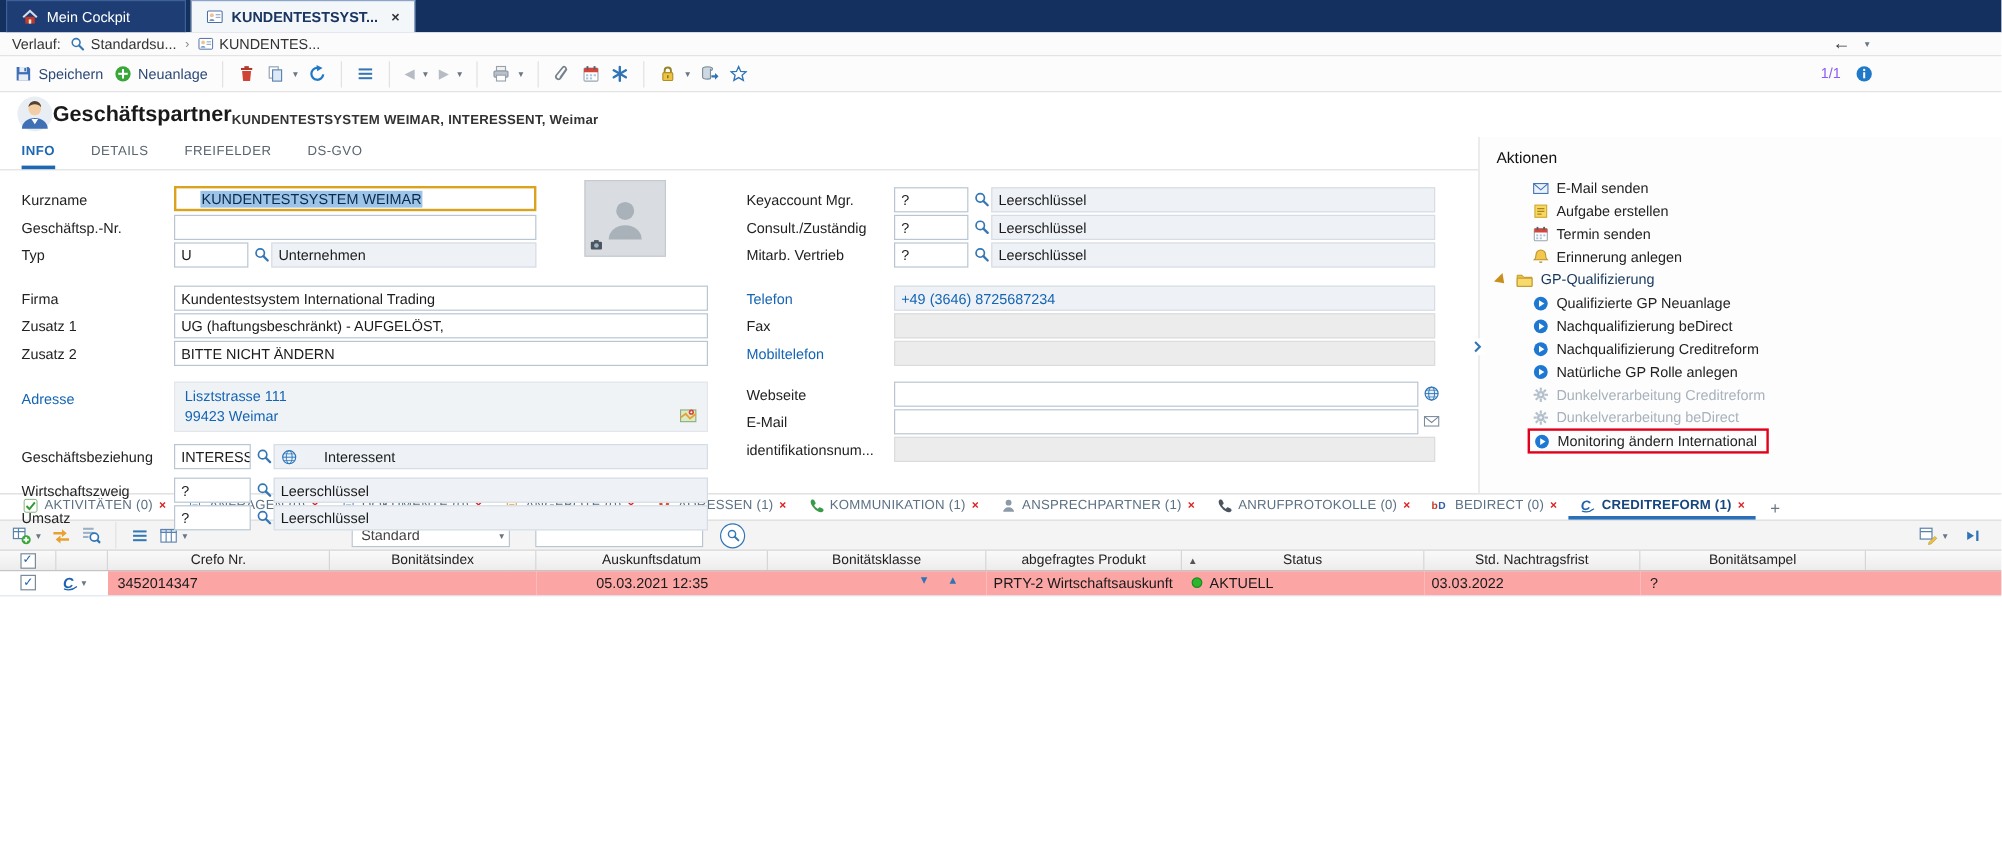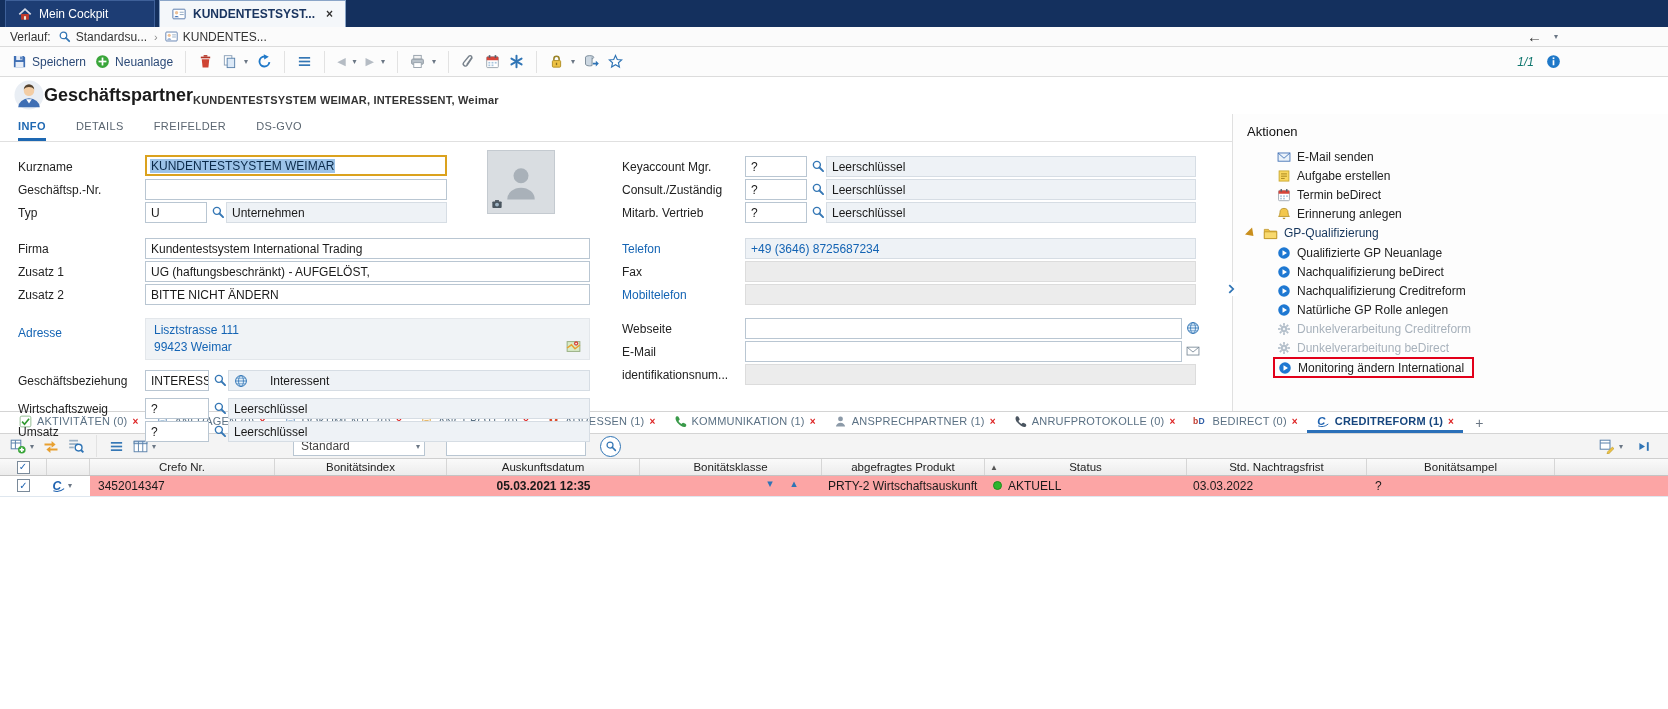--- a/index.html
+++ b/index.html
@@ -27,41 +27,41 @@
   .hist-right { margin-left:auto; margin-right:100px; display:flex; align-items:center; gap:10px; }
   .backarrow { font-size:15px; font-weight:bold; color:#333; cursor:pointer; }
   .caret { font-size:8px; color:#6a7684; margin-left:2px; }
 
   
   .toolbar { height:38px; background:#fcfcfc; border-bottom:1px solid #dcdcdc; display:flex; align-items:center; padding:0 12px; gap:9px; }
   .tbtn { display:flex; align-items:center; gap:5px; color:#2c4a78; cursor:pointer; }
   .tbtn.disabled { color:#b5bcc4; cursor:default; }
   .navgl { font-size:11px; color:#b5bcc4; }
   .sep { width:1px; height:22px; background:#e2e2e2; margin:0 3px; }
-  .toolbar-right { margin-left:auto; margin-right:95px; display:flex; align-items:center; gap:12px; color:#0f766e;font-style:italic; }
+  .toolbar-right { margin-left:auto; margin-right:95px; display:flex; align-items:flex-start; gap:12px; color:#8b5cf6; }
 
   
   .record-header { height:48px; background:#fff; display:flex; align-items:center; padding-left:14px; }
   .record-title { font-size:18px; font-weight:bold; color:#1a1a1a; }
   .record-subtitle { font-size:11px; font-weight:bold; color:#333; margin-top:9px; letter-spacing:0.2px; }
 
   
   .main { height:384px; display:flex; background:#fff; position:relative; }
   .form-col { flex:1; position:relative; }
   .tabstrip { height:28px; border-bottom:1px solid #e0e0e0; display:flex; gap:30px; padding-left:18px; align-items:stretch; }
   .ftab { font-size:11px; color:#5a6570; letter-spacing:0.4px; display:flex; align-items:center; border-bottom:3px solid transparent; cursor:pointer;text-align:right; }
   .ftab.active { color:#1e68b2; font-weight:bold; border-bottom-color:#1e68b2; }
   .form-body { position:absolute; top:28px; left:0; right:0; bottom:0; }
 
   .lbl { position:absolute; height:21px; display:flex; align-items:center; font-size:12px; color:#222; white-space:nowrap; }
   .lbl.blue { color:#1464b4; }
   .fld { position:absolute; height:21px; border:1px solid #b9c6d2; background:#fff; display:flex; align-items:center; padding:0 5px; font-size:12px; color:#1a1a1a; white-space:nowrap; overflow:hidden; }
   .fld.ro { background:#eef2f6; border-color:#d6dde4; }
   .fld.dis { background:#ececec; border-color:#dcdcdc; }
-  .fld.focus { border:2px solid #dba21e; padding:0 3px; }
+  .fld.focus { border:2px solid #dba21e; padding:0 20px; }
   .selspan { background:#9cc3e8; color:#0a2a4a; padding:0 1px; }
   .magbtn { position:absolute; width:14px; height:14px; cursor:pointer; }
   .bluetext { color:#1464b4; }
   .addr-panel { position:absolute; background:#f0f3f6; border:1px solid #e3e7eb; }
   .addr-line { position:absolute; left:8px; color:#1464b4; font-size:12px; cursor:pointer; white-space:nowrap; }
   .photo { position:absolute; background:#d9dde1; border:1px solid #c4cad0; display:flex; align-items:center; justify-content:center; }
   .camera { position:absolute; left:3px; bottom:3px; }
 
   .collapse-btns { position:absolute; left:762px; top:362px; display:flex; gap:8px; }
   .cbtn { width:16px; height:14px; display:flex; align-items:center; justify-content:center; color:#2f74b5; font-size:11px; cursor:pointer; }
@@ -91,21 +91,21 @@
   .roundmag { width:21px; height:21px; border:1px solid #2f74b5; border-radius:50%; display:flex; align-items:center; justify-content:center; margin-left:5px; cursor:pointer; background:#fff; }
   .lt-right { margin-left:auto; display:flex; align-items:center; gap:14px; padding-right:6px; }
 
   
   .grid-header { height:21px; display:flex; background:linear-gradient(#fafafa,#ececec); border-bottom:1px solid #c4c4c4; font-size:11.5px; color:#222; }
   .gh-cell { border-right:1px solid #d6d6d6; display:flex; align-items:center; justify-content:center; position:relative; white-space:nowrap; overflow:hidden; }
   .sort { position:absolute; left:5px; font-size:8px; color:#555; }
   .grid-row { height:27px; display:flex; font-size:12px; color:#1a1a1a; border-bottom:1px solid #dfe7ef; }
   .gr-cell { display:flex; align-items:center; padding:0 8px; white-space:nowrap; overflow:hidden; }
   .gr-cell.sel { background:#fca5a5; }
-  .gr-cell.center { justify-content:center;font-weight:bold; }
+  .gr-cell.center { justify-content:center; }
   .checkbox { width:13px; height:13px; background:#fff; border:1px solid #7a8a9a; display:flex; align-items:center; justify-content:center; cursor:pointer; }
   .chk { font-size:10px; font-weight:bold; color:#1e62b0; line-height:10px; }
   .dot { width:9px; height:9px; border-radius:50%; background:#2db52d; border:1px solid #1f8a1f; margin-right:6px; flex:0 0 auto; }
   .filler { flex:1; background:#fdfdfd; }
 </style>
 </head>
 <body>
 
 <div class="app">
 
@@ -541,21 +541,21 @@
                 <path d="M1.8 3.8 a1 1 0 0 1 1-1 h10.4 a1 1 0 0 1 1 1 V6.6 H1.8 z" fill="#d6453a"></path>
                 <rect x="4" y="1.2" width="1.7" height="3" fill="#57606a"></rect>
                 <rect x="10.3" y="1.2" width="1.7" height="3" fill="#57606a"></rect>
                 <rect x="3.6" y="8.4" width="2" height="1.8" fill="#a9c4dc"></rect>
                 <rect x="7" y="8.4" width="2" height="1.8" fill="#a9c4dc"></rect>
                 <rect x="10.4" y="8.4" width="2" height="1.8" fill="#a9c4dc"></rect>
                 <rect x="3.6" y="11.2" width="2" height="1.8" fill="#a9c4dc"></rect>
                 <rect x="7" y="11.2" width="2" height="1.8" fill="#a9c4dc"></rect>
               </svg>
             </span>
-          <span>Termin beDirect</span>
+          <span>Termin senden</span>
         </div>
         <div class="tree-item">
           <span class="icon i14">
               <svg viewBox="0 0 16 16">
                 <path d="M8 1.6 a4.6 4.6 0 0 1 4.6 4.6 c0 3.2 1.6 4.6 1.6 4.6 H1.8 c0 0 1.6-1.4 1.6-4.6 A4.6 4.6 0 0 1 8 1.6" fill="#f3c74c" stroke="#b8922a"></path>
                 <path d="M6.4 12.4 a1.6 1.6 0 0 0 3.2 0" fill="#b8922a"></path>
               </svg>
             </span>
           <span>Erinnerung anlegen</span>
         </div>

